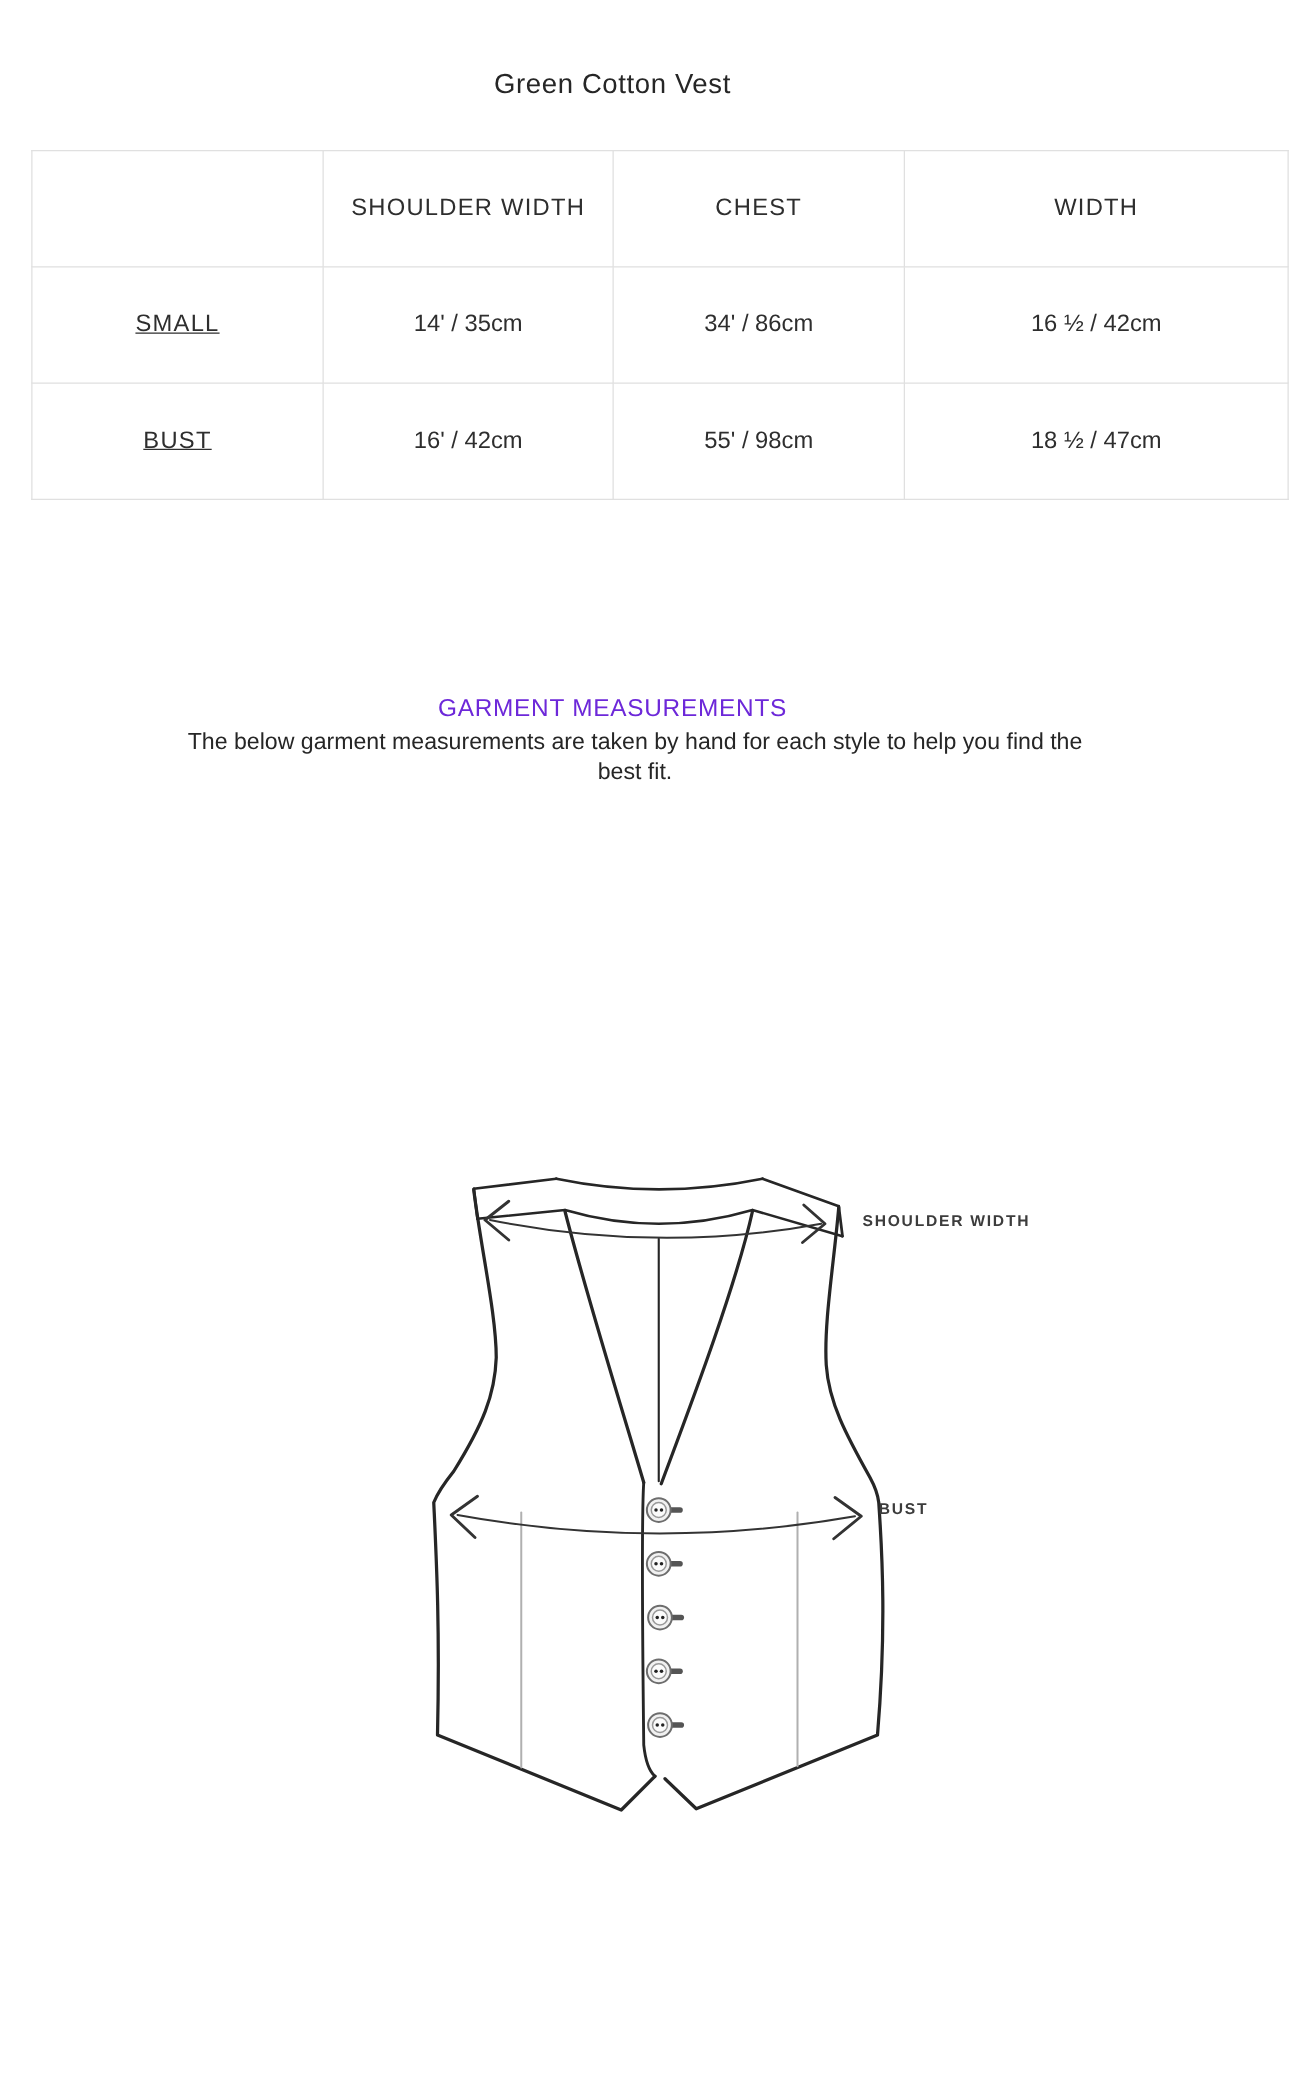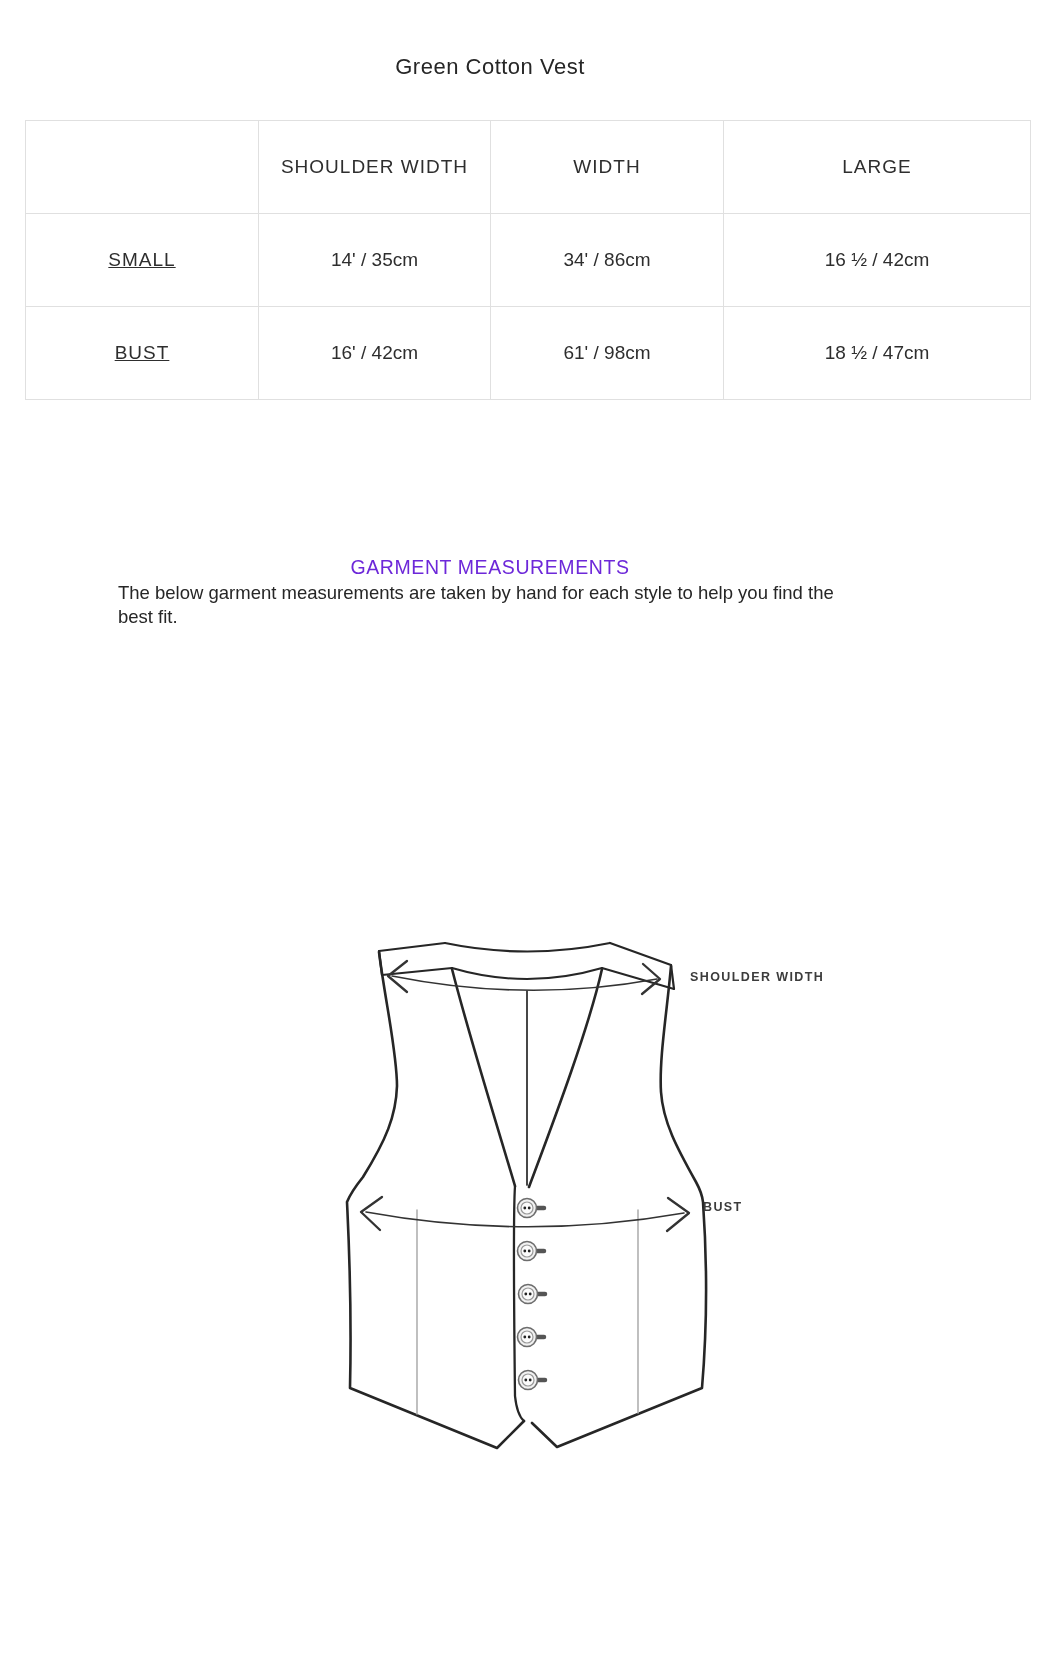--- a/index.html
+++ b/index.html
@@ -22,22 +22,22 @@
     font-weight:400;font-size:19px;color:#2e2e2e;
   }
   table.size-table th{letter-spacing:1px;}
   td.row-label{letter-spacing:1px;text-decoration:underline;}
 
   .meas-heading{
     position:absolute;top:556px;left:0;width:980px;
     text-align:center;font-size:19.5px;letter-spacing:.6px;color:#6d28d9;
   }
   .meas-text{
-    position:absolute;top:581px;left:118px;width:744px;
-    font-size:18.5px;line-height:24.4px;color:#262626;
+    position:absolute;top:581px;left:136px;width:744px;
+    text-align:center;font-size:18.5px;line-height:24.4px;color:#262626;
   }
   .meas-text p{margin:0;padding:0;}
 
   .vest-svg{position:absolute;left:300px;top:870px;width:450px;height:600px;}
 
   .diagram-label{
     position:absolute;font-size:12.5px;font-weight:600;letter-spacing:1.4px;color:#3c3c3c;
     white-space:nowrap;
   }
   .label-shoulder{left:690px;top:970px;}
@@ -54,35 +54,35 @@
     <colgroup>
       <col style="width:233px">
         <col style="width:232px">
         <col style="width:233px">
         <col style="width:307px">
     </colgroup>
     <thead>
       <tr>
         <th></th>
         <th>SHOULDER WIDTH</th>
+        <th>CHEST</th>
         <th>WIDTH</th>
-        <th>LARGE</th>
       </tr>
     </thead>
     <tbody>
       <tr>
         <td class="row-label">SMALL</td>
         <td>14' / 35cm</td>
         <td>34' / 86cm</td>
         <td>16 ½ / 42cm</td>
       </tr>
       <tr>
         <td class="row-label">BUST</td>
         <td>16' / 42cm</td>
-        <td>61' / 98cm</td>
+        <td>55' / 98cm</td>
         <td>18 ½ / 47cm</td>
       </tr>
     </tbody>
   </table>
 
   <div class="meas-heading">GARMENT MEASUREMENTS</div>
 
   <div class="meas-text">
     <p>The below garment measurements are taken by hand for each style to help you find the best fit.</p>
   </div>

